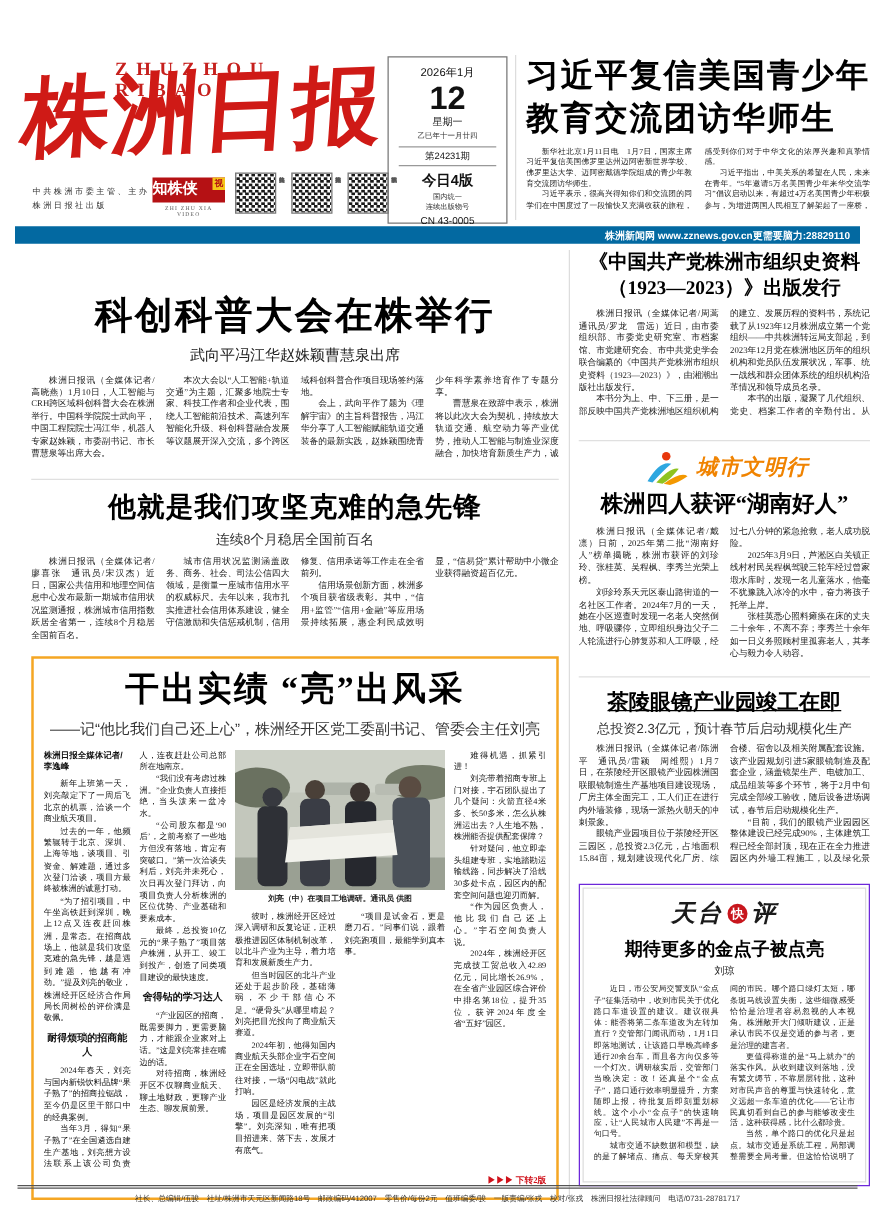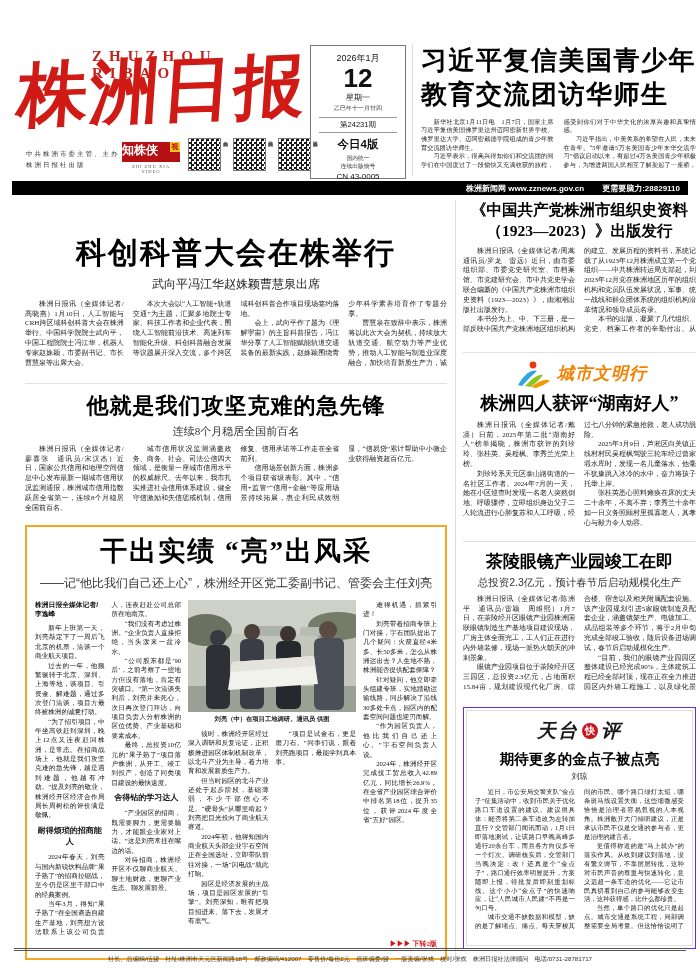--- a/index.html
+++ b/index.html
@@ -40,23 +40,23 @@
   .db-pages{font-size:11.5px;font-weight:bold;margin-top:4px;}
   .db-serial{font-size:5.8px;color:#333;margin-top:3px;line-height:1.35;}
   .db-cn{font-size:8px;margin-top:1px;}
 
   .lead{position:absolute;left:412px;top:44px;width:284px;border-left:1px solid #ddd;padding-left:8px;box-sizing:border-box;}
   .lead h1{margin:0;font-family:"Liberation Sans",sans-serif;font-weight:900;
            font-size:26px;line-height:1.3;letter-spacing:1.5px;color:#000;}
   .lead-body{margin-top:6px;height:58px;column-count:2;column-gap:10px;column-fill:auto;
              overflow:hidden;font-size:6.2px;line-height:1.4;color:#222;}
 
-  .redbar{position:absolute;left:12px;top:181px;width:676px;height:14px;background:#000000;
+  .redbar{position:absolute;left:12px;top:181px;width:676px;height:14px;background:#0369a1;
           color:#fff;font-family:"Liberation Sans",sans-serif;font-size:8px;font-weight:bold;
-          display:flex;align-items:center;justify-content:flex-end;gap:18px;padding-right:8px;box-sizing:border-box;}
+          display:flex;align-items:center;justify-content:flex-end;padding-right:8px;box-sizing:border-box;}
 
   
   .main{position:absolute;left:25px;top:200px;width:671px;display:flex;gap:8px;}
   .zone-l{width:422px;}
   .zone-r{width:233px;border-left:1px solid #ddd;padding-left:7px;box-sizing:content-box;}
 
   .h-sans{font-family:"Liberation Sans",sans-serif;font-weight:900;text-align:center;color:#000;margin:0;}
   .h-serif{font-weight:bold;text-align:center;color:#000;margin:0;}
   .ai-h{font-size:30px;line-height:1.18;letter-spacing:2px;}
   .ai-sub{font-size:12px;text-align:center;color:#222;margin:5px 0 7px 0;}
@@ -91,21 +91,21 @@
 
   
   .hist-h{font-size:15.5px;line-height:1.35;}
   .hist-body{height:96px;margin-top:5px;}
   .civ-row{display:flex;align-items:center;justify-content:center;gap:5px;margin:9px 0 3px 0;
            padding-top:7px;border-top:1px solid #e0e0e0;}
   .civ-text{color:#f08300;font-size:17px;font-weight:bold;font-style:italic;
             font-family:"Liberation Sans",sans-serif;letter-spacing:1px;}
   .civ-h{font-size:18px;margin:3px 0 6px 0;}
   .civ-body{height:108px;}
-  .gl-h{font-size:17px;margin-top:12px;padding-top:8px;border-top:1px solid #e0e0e0;}
+  .gl-h{font-size:17px;margin-top:12px;padding-top:8px;border-top:1px solid #e0e0e0;text-decoration:underline;}
   .gl-sub{font-size:10.5px;text-align:center;color:#333;margin:3px 0 5px 0;
           font-family:"Liberation Sans",sans-serif;}
   .gl-body{height:100px;}
 
   .cbox{margin-top:12px;border:1px solid #6d28d9;padding:2px;}
   .cbox-in{border:1px solid #ddd;padding:7px 8px;}
   .c-brand{display:flex;align-items:center;justify-content:center;gap:3px;}
   .c-brand-ch{font-size:19px;font-weight:bold;font-style:italic;color:#1a1a1a;letter-spacing:2px;}
   .seal{width:16px;height:16px;border-radius:50%;background:#c8161d;color:#fff;font-size:10px;
         display:flex;align-items:center;justify-content:center;font-weight:bold;font-style:normal;}

